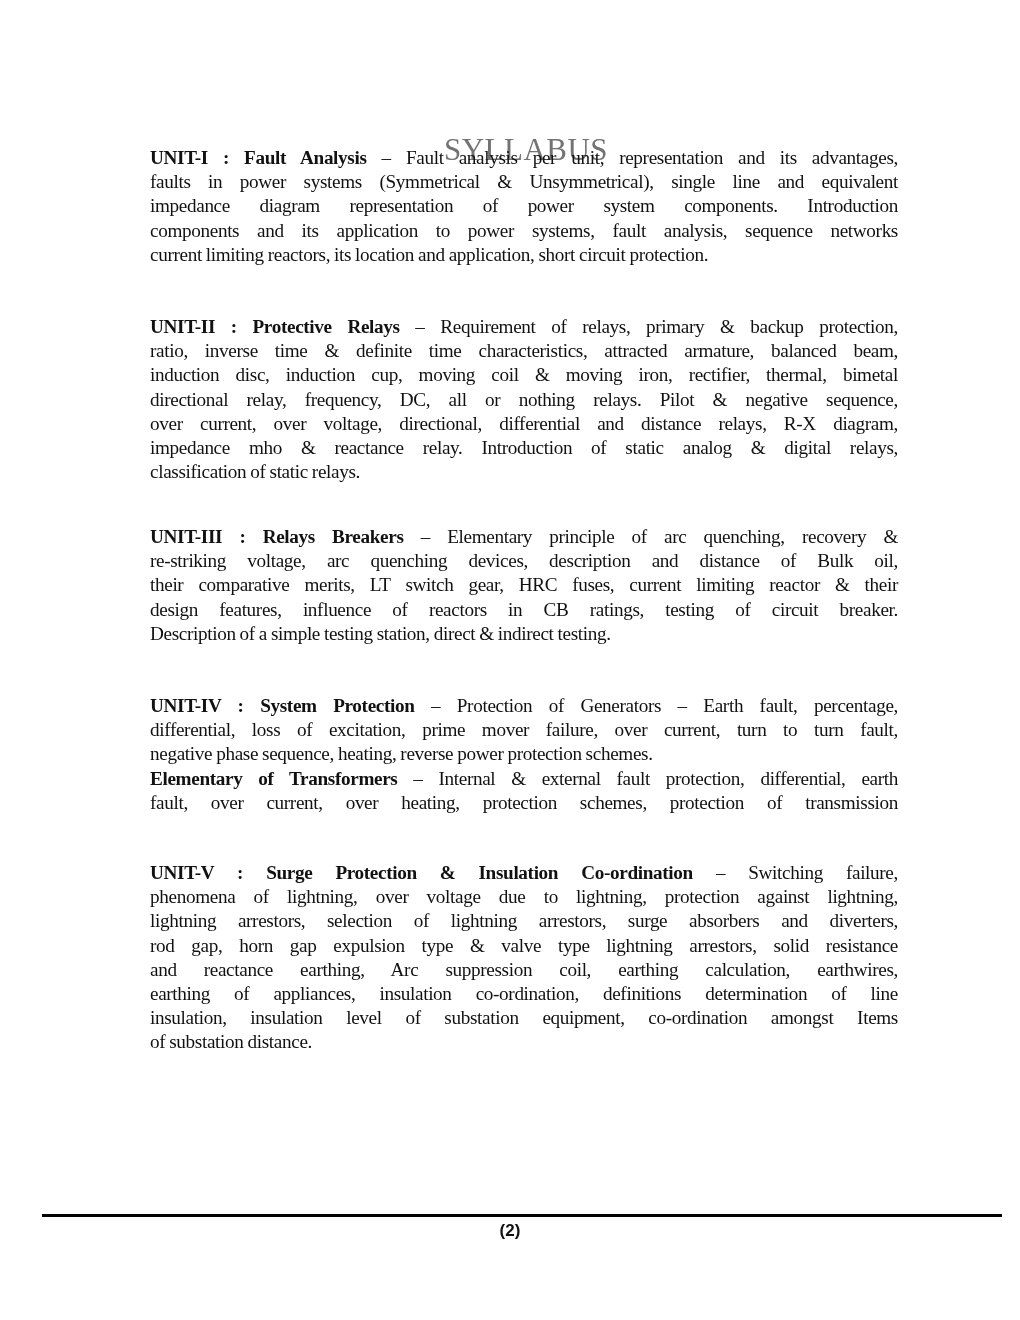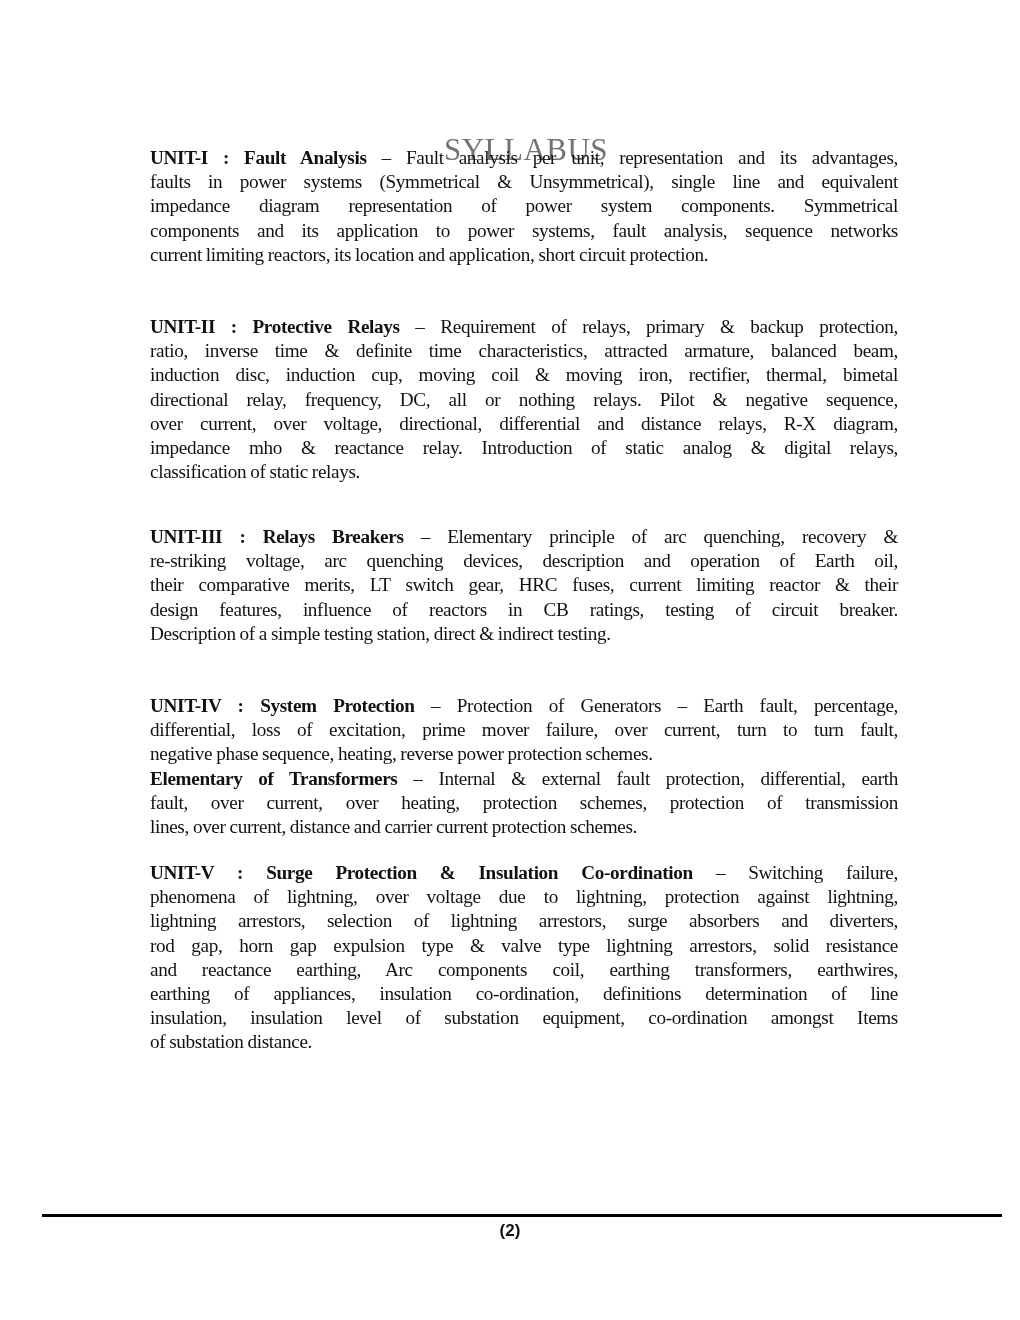--- a/index.html
+++ b/index.html
@@ -87,58 +87,57 @@
 </head>
 <body>
 
 <div class="page">
 
   <h1 class="title">SYLLABUS</h1>
 
   <div class="unit unit1">
     <span class="line"><b>UNIT-I :</b> <b>Fault Analysis</b><span> – Fault analysis per unit, representation and its advantages,</span></span>
     <span class="line">faults in power systems (Symmetrical &amp; Unsymmetrical), single line and equivalent</span>
-    <span class="line">impedance diagram representation of power system components. Symmetrical</span>
+    <span class="line">impedance diagram representation of power system components. Introduction</span>
     <span class="line">components and its application to power systems, fault analysis, sequence networks</span>
     <span class="line last">current limiting reactors, its location and application, short circuit protection.</span>
   </div>
 
   <div class="unit unit2">
     <span class="line"><b>UNIT-II :</b> <b>Protective Relays</b><span> – Requirement of relays, primary &amp; backup protection,</span></span>
     <span class="line">ratio, inverse time &amp; definite time characteristics, attracted armature, balanced beam,</span>
     <span class="line">induction disc, induction cup, moving coil &amp; moving iron, rectifier, thermal, bimetal</span>
     <span class="line">directional relay, frequency, DC, all or nothing relays. Pilot &amp; negative sequence,</span>
     <span class="line">over current, over voltage, directional, differential and distance relays, R-X diagram,</span>
     <span class="line">impedance mho &amp; reactance relay. Introduction of static analog &amp; digital relays,</span>
     <span class="line last">classification of static relays.</span>
   </div>
 
   <div class="unit unit3">
     <span class="line"><b>UNIT-III :</b> <b>Relays Breakers</b><span> – Elementary principle of arc quenching, recovery &amp;</span></span>
-    <span class="line">re-striking voltage, arc quenching devices, description and operation of Earth oil,</span>
+    <span class="line">re-striking voltage, arc quenching devices, description and distance of Bulk oil,</span>
     <span class="line">their comparative merits, LT switch gear, HRC fuses, current limiting reactor &amp; their</span>
     <span class="line">design features, influence of reactors in CB ratings, testing of circuit breaker.</span>
     <span class="line last">Description of a simple testing station, direct &amp; indirect testing.</span>
   </div>
 
   <div class="unit unit4">
     <span class="line"><b>UNIT-IV :</b> <b>System Protection</b><span> – Protection of Generators – Earth fault, percentage,</span></span>
     <span class="line">differential, loss of excitation, prime mover failure, over current, turn to turn fault,</span>
     <span class="line last">negative phase sequence, heating, reverse power protection schemes.</span>
     <span class="line"><b>Elementary of Transformers</b><span> – Internal &amp; external fault protection, differential, earth</span></span>
     <span class="line">fault, over current, over heating, protection schemes, protection of transmission</span>
-    <span class="line last">lines, over current, distance and carrier current protection schemes.</span>
   </div>
 
   <div class="unit unit5">
     <span class="line"><b>UNIT-V :</b> <b>Surge Protection &amp; Insulation Co-ordination</b><span> – Switching failure,</span></span>
     <span class="line">phenomena of lightning, over voltage due to lightning, protection against lightning,</span>
     <span class="line">lightning arrestors, selection of lightning arrestors, surge absorbers and diverters,</span>
     <span class="line">rod gap, horn gap expulsion type &amp; valve type lightning arrestors, solid resistance</span>
-    <span class="line">and reactance earthing, Arc components coil, earthing transformers, earthwires,</span>
+    <span class="line">and reactance earthing, Arc suppression coil, earthing calculation, earthwires,</span>
     <span class="line">earthing of appliances, insulation co-ordination, definitions determination of line</span>
     <span class="line">insulation, insulation level of substation equipment, co-ordination amongst Items</span>
     <span class="line last">of substation distance.</span>
   </div>
 
   <div class="footer-rule"></div>
   <div class="page-number">(2)</div>
 
 </div>
 

